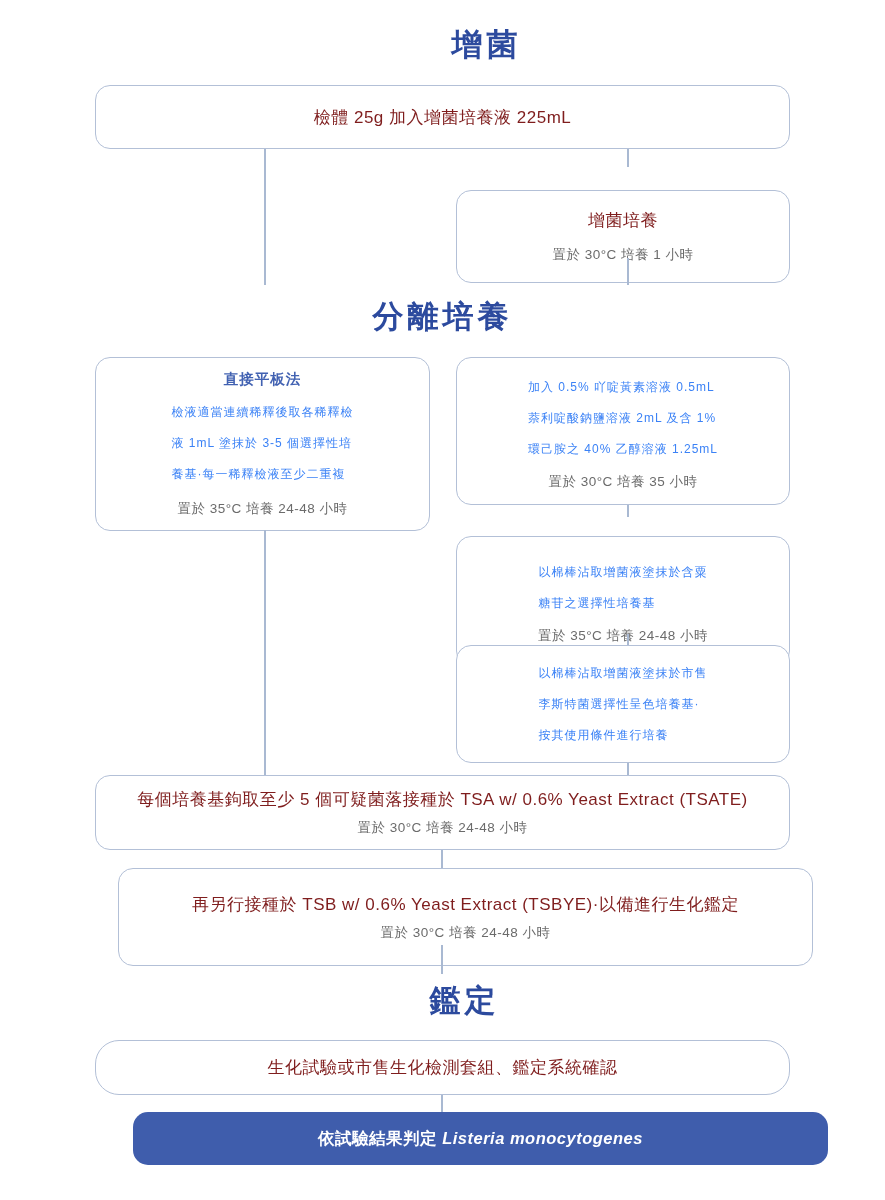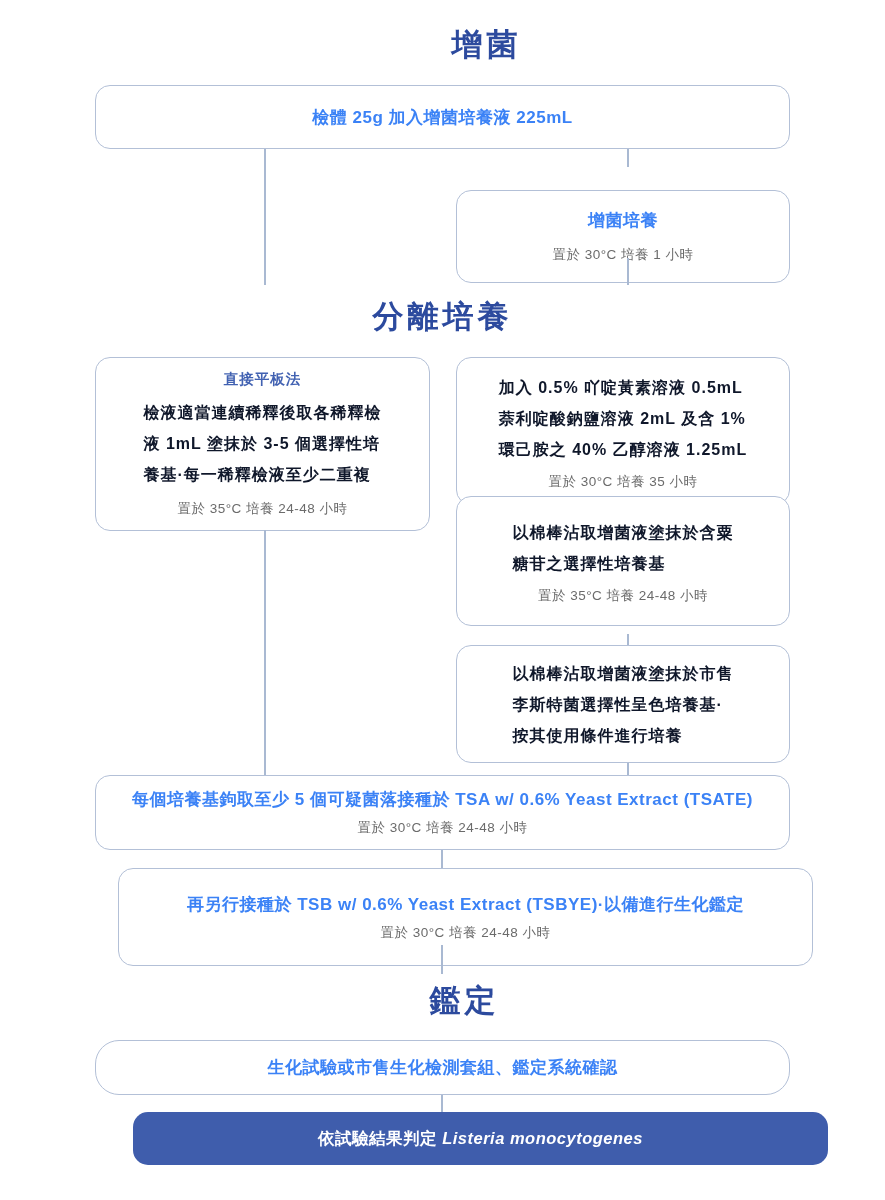--- a/index.html
+++ b/index.html
@@ -11,26 +11,26 @@
     position:absolute;left:0;width:885px;text-align:center;
     font-family:"DejaVu Serif",serif;font-weight:bold;color:#2c4a9e;
     font-size:31px;letter-spacing:4px;
   }
   .flow-box{
     position:absolute;box-sizing:border-box;background:#ffffff;
     border:1px solid #b3c0d7;border-radius:15px;
     display:flex;flex-direction:column;justify-content:center;align-items:center;
   }
   .t-main{
-    font-weight:bold;color:#3b82f6;font-size:17px;letter-spacing:0.5px;
+    font-weight:normal;color:#7f1d1d;font-size:17px;letter-spacing:0.5px;
     text-align:center;
   }
   .t-multi{
-    white-space:pre-line;text-align:left;font-weight:bold;color:#0f172a;
-    font-size:16px;line-height:31px;letter-spacing:1px;
+    white-space:pre-line;text-align:left;font-weight:normal;color:#3b82f6;
+    font-size:12px;line-height:31px;letter-spacing:1px;
   }
   .t-cond{
     font-size:13.5px;color:#6b6b6b;letter-spacing:0.5px;text-align:center;
   }
   .t-label{
     font-size:14.5px;font-weight:bold;color:#4262b2;letter-spacing:1px;
     text-align:center;
   }
   .vline{position:absolute;width:1.5px;background:#a9b9d2;}
   .result-box{background:#3f5dac;border:none;}
@@ -73,21 +73,21 @@
 
   <div class="flow-box" style="left:456px;top:357px;width:334px;height:148px;">
     <div class="t-multi">加入 0.5% 吖啶黃素溶液 0.5mL
 萘利啶酸鈉鹽溶液 2mL 及含 1%
 環己胺之 40% 乙醇溶液 1.25mL</div>
     <div class="t-cond gap8">置於 30°C 培養 35 小時</div>
   </div>
 
   <div class="vline" style="left:627px;top:505px;height:12px;"></div>
 
-  <div class="flow-box" style="left:456px;top:496px;width:334px;height:130px;">
+  <div class="flow-box" style="left:456px;top:536px;width:334px;height:130px;">
     <div class="t-multi">以棉棒沾取增菌液塗抹於含粟
 糖苷之選擇性培養基</div>
     <div class="t-cond gap8">置於 35°C 培養 24-48 小時</div>
   </div>
 
   <div class="vline" style="left:627px;top:634px;height:11px;"></div>
 
   <div class="flow-box" style="left:456px;top:645px;width:334px;height:118px;">
     <div class="t-multi">以棉棒沾取增菌液塗抹於市售
 李斯特菌選擇性呈色培養基·

